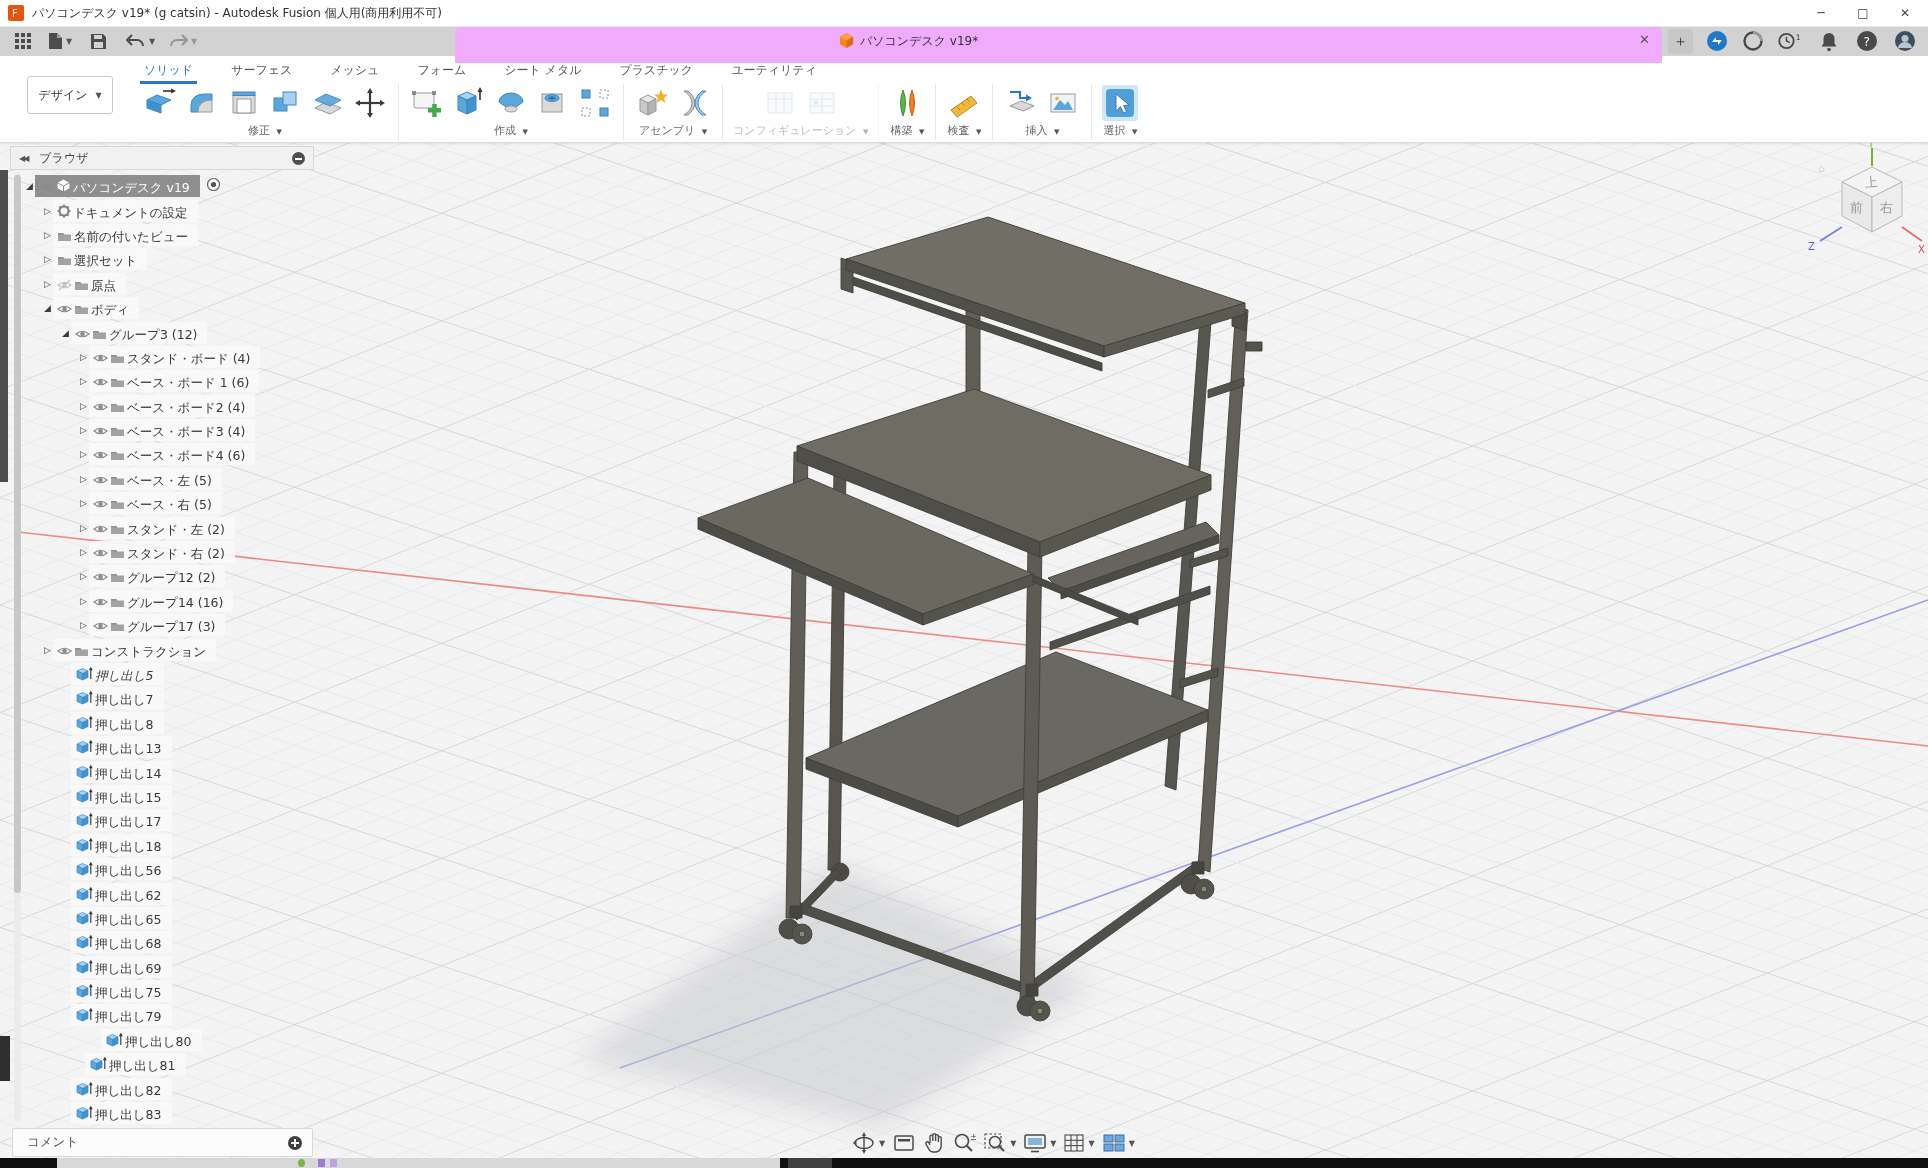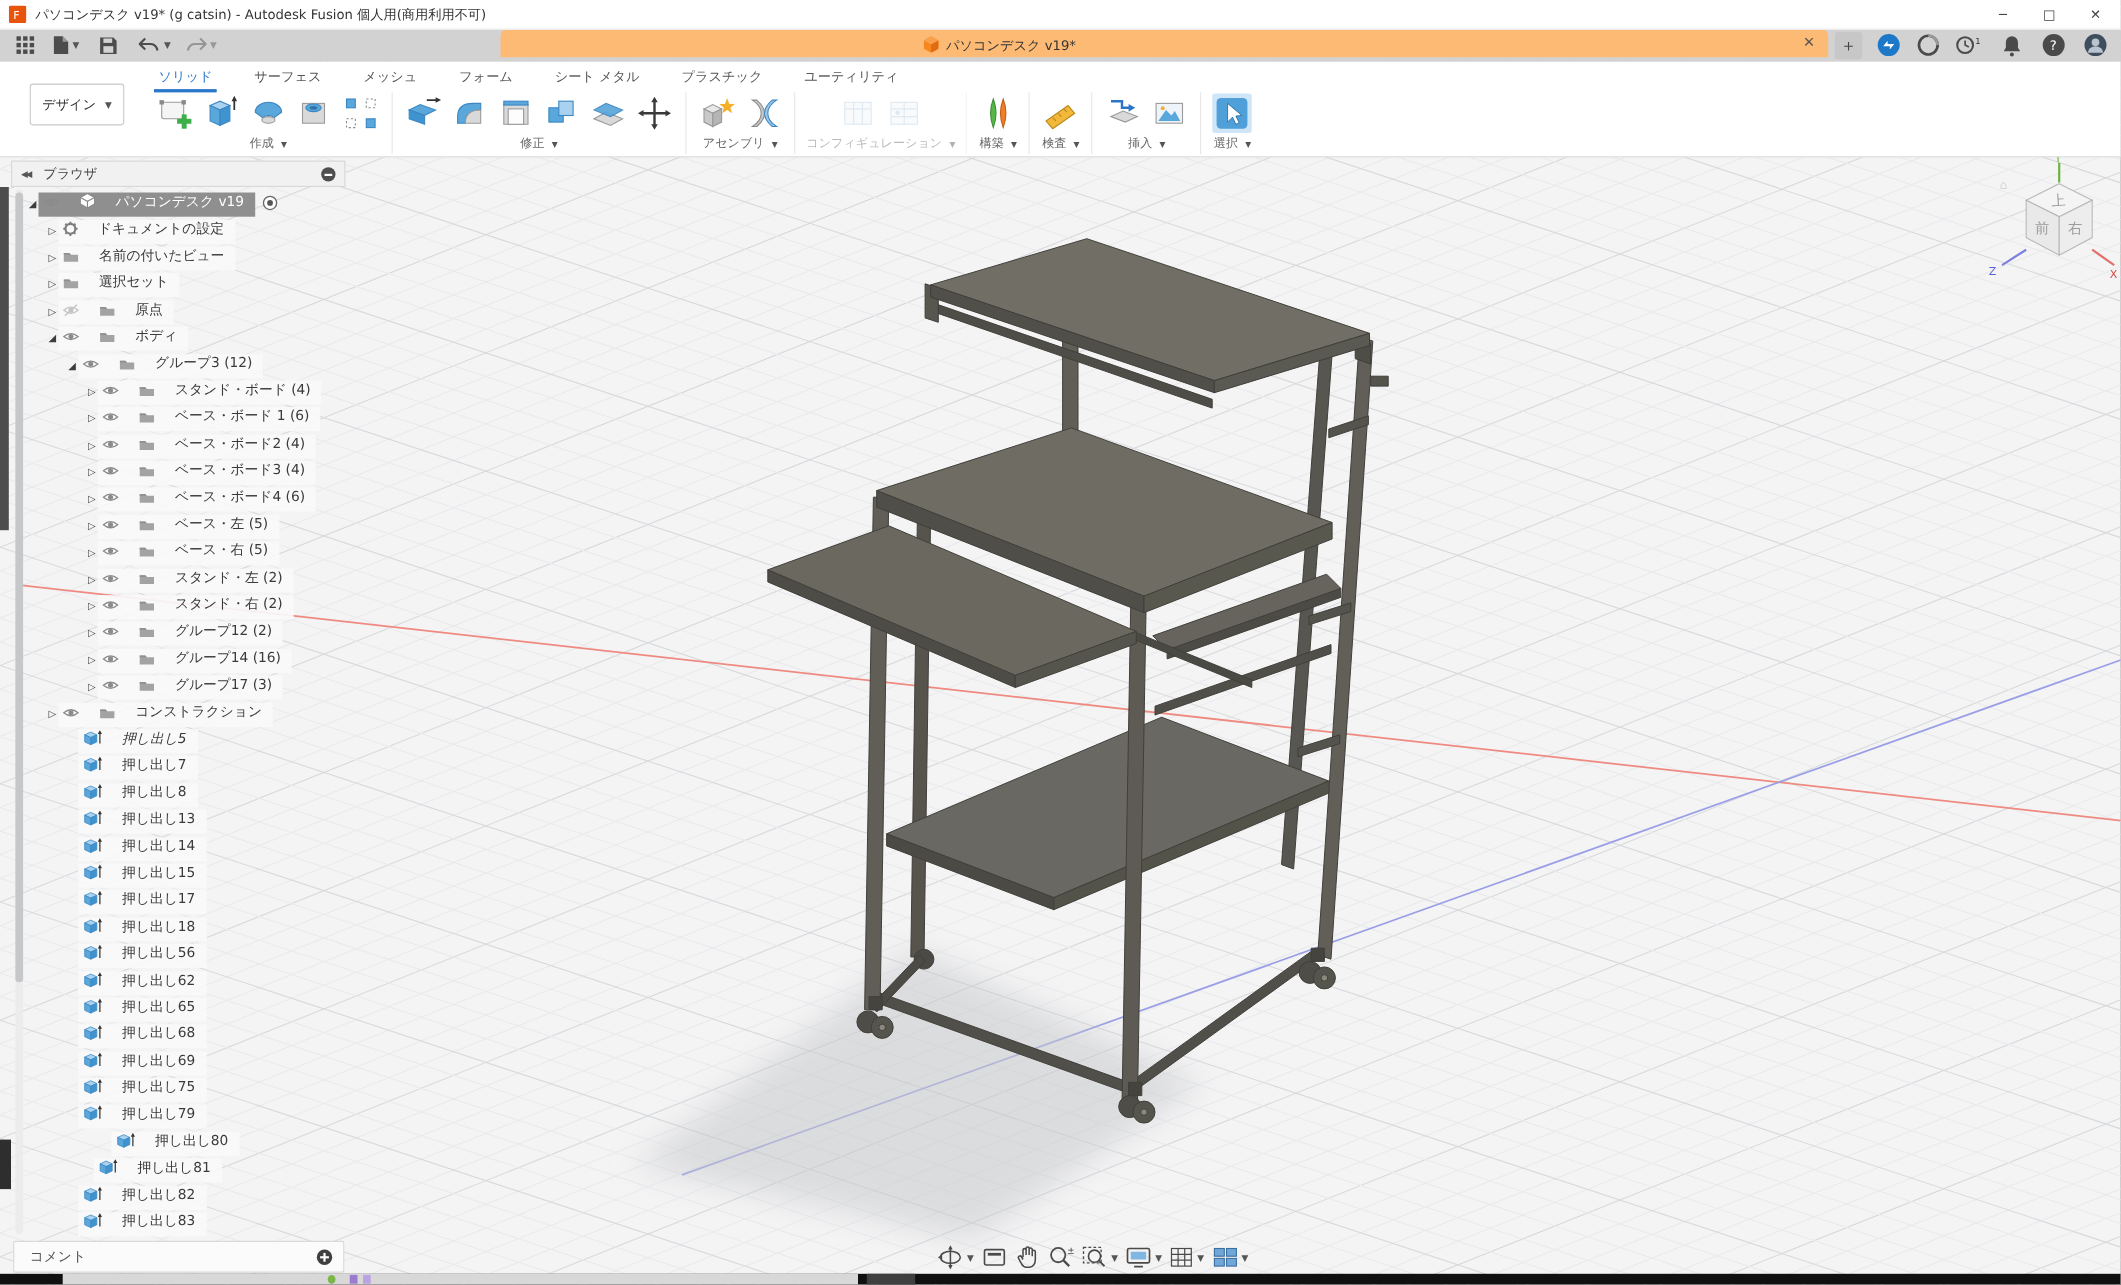--- a/index.html
+++ b/index.html
@@ -8,21 +8,21 @@
   .abs{position:absolute;}
   
   #titlebar{left:0;top:0;width:1928px;height:26px;background:#ffffff;border-bottom:1px solid #e9e9e9;z-index:50;}
   #titlebar .logo{position:absolute;left:8px;top:5px;width:16px;height:16px;}
   #titlebar .ttext{position:absolute;left:32px;top:5px;font-size:12px;color:#333;white-space:nowrap;}
   .winctl{position:absolute;top:0;height:26px;width:42px;text-align:center;line-height:26px;font-size:12px;color:#444;}
   
   #qat{left:0;top:26px;width:1928px;height:30px;background:#d2d2d3;z-index:50;}
   .qicon{position:absolute;top:3px;height:24px;display:flex;align-items:center;color:#4c4c4c;}
   .caret{font-size:8px;color:#555;margin-left:3px;}
-  #doctab{position:absolute;left:455px;top:0;width:1207px;height:26px;background:#fdba74;border-radius:7px 7px 0 0;z-index:1;}
+  #doctab{position:absolute;left:455px;top:0;width:1207px;height:37px;background:#f0abfc;border-radius:7px 7px 0 0;z-index:1;}
   #doctab .dtitle{position:absolute;left:405px;top:7px;font-size:12px;color:#333;white-space:nowrap;}
   #doctab .dlogo{position:absolute;left:384px;top:7px;width:15px;height:15px;}
   #doctab .dclose{position:absolute;right:12px;top:6px;font-size:13px;color:#555;}
   #newtab{position:absolute;left:1668px;top:3px;width:25px;height:25px;background:#c7c7c8;border-radius:3px;
           text-align:center;line-height:25px;font-size:15px;color:#444;}
   .ricon{position:absolute;top:4px;width:22px;height:22px;}
   
   #ribbon{left:0;top:56px;width:1928px;height:86px;background:#fff;border-bottom:1px solid #dcdcde;z-index:50;
           box-shadow:0 1px 2px rgba(0,0,0,.08);}
   #designbtn{position:absolute;left:27px;top:20px;width:84px;height:36px;background:#fff;border:1px solid #c9c9c9;
@@ -47,21 +47,21 @@
   #browser{left:10px;top:146px;width:304px;z-index:10;}
   #bheader{position:relative;width:304px;height:24px;background:rgba(240,240,241,.96);border:1px solid #d8d8d9;
            box-sizing:border-box;display:flex;align-items:center;font-size:12px;color:#444;}
   #bheader .coll{margin-left:8px;font-size:8px;color:#555;letter-spacing:-2px;}
   #bheader .btitle{margin-left:12px;}
   #bheader .minus{position:absolute;right:8px;top:5px;width:13px;height:13px;border-radius:50%;background:#4e4e4e;}
   #bheader .minus::after{content:"";position:absolute;left:3px;top:6px;width:7px;height:2px;background:#fff;}
   #btree{position:relative;margin-top:4px;}
   .trow{height:24.4px;display:flex;align-items:center;position:relative;}
   .trow .arr{width:11px;text-align:center;font-size:9px;color:#3c3c3c;flex:none;}
-  .trow .content{display:flex;align-items:flex-start;height:22px;padding:0 10px 0 4px;background:rgba(249,249,250,.92);gap:18px;}
+  .trow .content{display:flex;align-items:flex-end;height:22px;padding:0 10px 0 4px;background:rgba(249,249,250,.92);gap:2px;}
   .trow.selected .content{background:#8f8f8f;}
   .trow.selected .lbl{color:#fff;}
   .trow .lbl{font-size:12.5px;color:#3a3a3a;white-space:nowrap;}
   .trow .radio{margin-left:6px;}
   
   #commentbar{left:12px;top:1128px;width:301px;height:29px;background:#fbfbfc;border:1px solid #d9d9da;border-radius:2px;
               box-sizing:border-box;display:flex;align-items:center;z-index:10;}
   #commentbar .clbl{margin-left:14px;font-size:12.5px;color:#555;}
   #commentbar .cplus{position:absolute;right:10px;width:14px;height:14px;border-radius:50%;background:#3f3f3f;}
   #commentbar .cplus::before{content:"";position:absolute;left:3px;top:6px;width:8px;height:2px;background:#fff;}
@@ -1112,64 +1112,20 @@
         <div class="tab">フォーム</div>
         <div class="tab">シート メタル</div>
         <div class="tab">プラスチック</div>
         <div class="tab">ユーティリティ</div>
       </div>
     <div id="groups">
         <div class="group">
           <div class="gicons">
             <div class="gbtn">
               <svg width="34" height="34" viewBox="0 0 34 34">
-                <rect x="4" y="7" width="20" height="15" rx="2" fill="#f5f5f5" stroke="#9a9a9a"></rect>
-                <rect x="2" y="5" width="4" height="4" fill="#8a8a8a"></rect>
-                <rect x="22" y="5" width="4" height="4" fill="#8a8a8a"></rect>
-                <rect x="18" y="22" width="13" height="4.5" fill="#3daf49"></rect>
-                <rect x="22.2" y="18" width="4.5" height="13" fill="#3daf49"></rect>
-              </svg>
-            </div>
-            <div class="gbtn">
-              <svg width="34" height="34" viewBox="0 0 34 34">
-                <polygon points="6,10 15,6 24,10 15,14" fill="#a8d2ef" stroke="#3c87c2"></polygon>
-                <polygon points="6,10 15,14 15,28 6,24" fill="#5aa7dc" stroke="#3c87c2"></polygon>
-                <polygon points="15,14 24,10 24,24 15,28" fill="#3f93cf" stroke="#3c87c2"></polygon>
-                <line x1="28" y1="4" x2="28" y2="14" stroke="#333" stroke-width="1.6"></line>
-                <polygon points="28,1 25.5,6 30.5,6" fill="#333"></polygon>
-              </svg>
-            </div>
-            <div class="gbtn">
-              <svg width="34" height="34" viewBox="0 0 34 34">
-                <path d="M5,16 A12,9 0 0 1 29,16 L22,21 A6,4.5 0 0 0 12,21 Z" fill="#5aa7dc" stroke="#3c87c2"></path>
-                <ellipse cx="17" cy="23" rx="6" ry="3" fill="#d9d9d9" stroke="#9a9a9a"></ellipse>
-              </svg>
-            </div>
-            <div class="gbtn">
-              <svg width="34" height="34" viewBox="0 0 34 34">
-                <rect x="6" y="8" width="20" height="18" fill="#d9d9d9" stroke="#9a9a9a"></rect>
-                <ellipse cx="16" cy="12" rx="7" ry="3.5" fill="#5aa7dc" stroke="#3c87c2"></ellipse>
-                <ellipse cx="16" cy="12" rx="3.5" ry="1.7" fill="#2f74a8"></ellipse>
-              </svg>
-            </div>
-            <div class="gbtn">
-              <svg width="34" height="34" viewBox="0 0 34 34">
-                <rect x="4" y="4" width="8" height="8" fill="#5aa7dc" stroke="#3c87c2"></rect>
-                <rect x="22" y="4" width="8" height="8" fill="none" stroke="#8a8a8a" stroke-dasharray="2,2"></rect>
-                <rect x="4" y="22" width="8" height="8" fill="none" stroke="#8a8a8a" stroke-dasharray="2,2"></rect>
-                <rect x="22" y="22" width="8" height="8" fill="#5aa7dc" stroke="#3c87c2"></rect>
-              </svg>
-            </div>
-          </div>
-          <div class="glabel">作成 <span class="caret">▼</span></div>
-        </div>
-        <div class="group">
-          <div class="gicons">
-            <div class="gbtn">
-              <svg width="34" height="34" viewBox="0 0 34 34">
                 <polygon points="4,14 14,9 28,14 18,19" fill="#5aa7dc" stroke="#3c87c2"></polygon>
                 <polygon points="4,14 18,19 18,27 4,22" fill="#3f93cf" stroke="#3c87c2"></polygon>
                 <line x1="20" y1="5" x2="30" y2="5" stroke="#333" stroke-width="1.6"></line>
                 <polygon points="33,5 28,2.5 28,7.5" fill="#333"></polygon>
               </svg>
             </div>
             <div class="gbtn">
               <svg width="34" height="34" viewBox="0 0 34 34">
                 <path d="M6,26 V20 Q6,8 20,8 H27 V14 Q13,14 13,26 Z" fill="#5aa7dc" stroke="#3c87c2"></path>
                 <path d="M13,26 Q13,14 27,14 V26 Z" fill="#d9d9d9" stroke="#9a9a9a"></path>
@@ -1199,20 +1155,64 @@
                 <line x1="17" y1="6" x2="17" y2="28" stroke="#3a3a3a" stroke-width="2.2"></line>
                 <line x1="6" y1="17" x2="28" y2="17" stroke="#3a3a3a" stroke-width="2.2"></line>
                 <polygon points="17,2 14,7 20,7" fill="#3a3a3a"></polygon>
                 <polygon points="17,32 14,27 20,27" fill="#3a3a3a"></polygon>
                 <polygon points="2,17 7,14 7,20" fill="#3a3a3a"></polygon>
                 <polygon points="32,17 27,14 27,20" fill="#3a3a3a"></polygon>
               </svg>
             </div>
           </div>
           <div class="glabel">修正 <span class="caret">▼</span></div>
+        </div>
+        <div class="group">
+          <div class="gicons">
+            <div class="gbtn">
+              <svg width="34" height="34" viewBox="0 0 34 34">
+                <rect x="4" y="7" width="20" height="15" rx="2" fill="#f5f5f5" stroke="#9a9a9a"></rect>
+                <rect x="2" y="5" width="4" height="4" fill="#8a8a8a"></rect>
+                <rect x="22" y="5" width="4" height="4" fill="#8a8a8a"></rect>
+                <rect x="18" y="22" width="13" height="4.5" fill="#3daf49"></rect>
+                <rect x="22.2" y="18" width="4.5" height="13" fill="#3daf49"></rect>
+              </svg>
+            </div>
+            <div class="gbtn">
+              <svg width="34" height="34" viewBox="0 0 34 34">
+                <polygon points="6,10 15,6 24,10 15,14" fill="#a8d2ef" stroke="#3c87c2"></polygon>
+                <polygon points="6,10 15,14 15,28 6,24" fill="#5aa7dc" stroke="#3c87c2"></polygon>
+                <polygon points="15,14 24,10 24,24 15,28" fill="#3f93cf" stroke="#3c87c2"></polygon>
+                <line x1="28" y1="4" x2="28" y2="14" stroke="#333" stroke-width="1.6"></line>
+                <polygon points="28,1 25.5,6 30.5,6" fill="#333"></polygon>
+              </svg>
+            </div>
+            <div class="gbtn">
+              <svg width="34" height="34" viewBox="0 0 34 34">
+                <path d="M5,16 A12,9 0 0 1 29,16 L22,21 A6,4.5 0 0 0 12,21 Z" fill="#5aa7dc" stroke="#3c87c2"></path>
+                <ellipse cx="17" cy="23" rx="6" ry="3" fill="#d9d9d9" stroke="#9a9a9a"></ellipse>
+              </svg>
+            </div>
+            <div class="gbtn">
+              <svg width="34" height="34" viewBox="0 0 34 34">
+                <rect x="6" y="8" width="20" height="18" fill="#d9d9d9" stroke="#9a9a9a"></rect>
+                <ellipse cx="16" cy="12" rx="7" ry="3.5" fill="#5aa7dc" stroke="#3c87c2"></ellipse>
+                <ellipse cx="16" cy="12" rx="3.5" ry="1.7" fill="#2f74a8"></ellipse>
+              </svg>
+            </div>
+            <div class="gbtn">
+              <svg width="34" height="34" viewBox="0 0 34 34">
+                <rect x="4" y="4" width="8" height="8" fill="#5aa7dc" stroke="#3c87c2"></rect>
+                <rect x="22" y="4" width="8" height="8" fill="none" stroke="#8a8a8a" stroke-dasharray="2,2"></rect>
+                <rect x="4" y="22" width="8" height="8" fill="none" stroke="#8a8a8a" stroke-dasharray="2,2"></rect>
+                <rect x="22" y="22" width="8" height="8" fill="#5aa7dc" stroke="#3c87c2"></rect>
+              </svg>
+            </div>
+          </div>
+          <div class="glabel">作成 <span class="caret">▼</span></div>
         </div>
         <div class="group">
           <div class="gicons">
             <div class="gbtn">
               <svg width="34" height="34" viewBox="0 0 34 34">
                 <polygon points="5,13 13,9 21,13 13,17" fill="#e8e8e8" stroke="#9a9a9a"></polygon>
                 <polygon points="5,13 13,17 13,29 5,25" fill="#c9c9c9" stroke="#9a9a9a"></polygon>
                 <polygon points="13,17 21,13 21,25 13,29" fill="#b5b5b5" stroke="#9a9a9a"></polygon>
                 <polygon points="26,3 28,8.5 33,8.5 29,12 30.5,17 26,14 21.5,17 23,12 19,8.5 24,8.5" fill="#f4b02c"></polygon>
               </svg>

